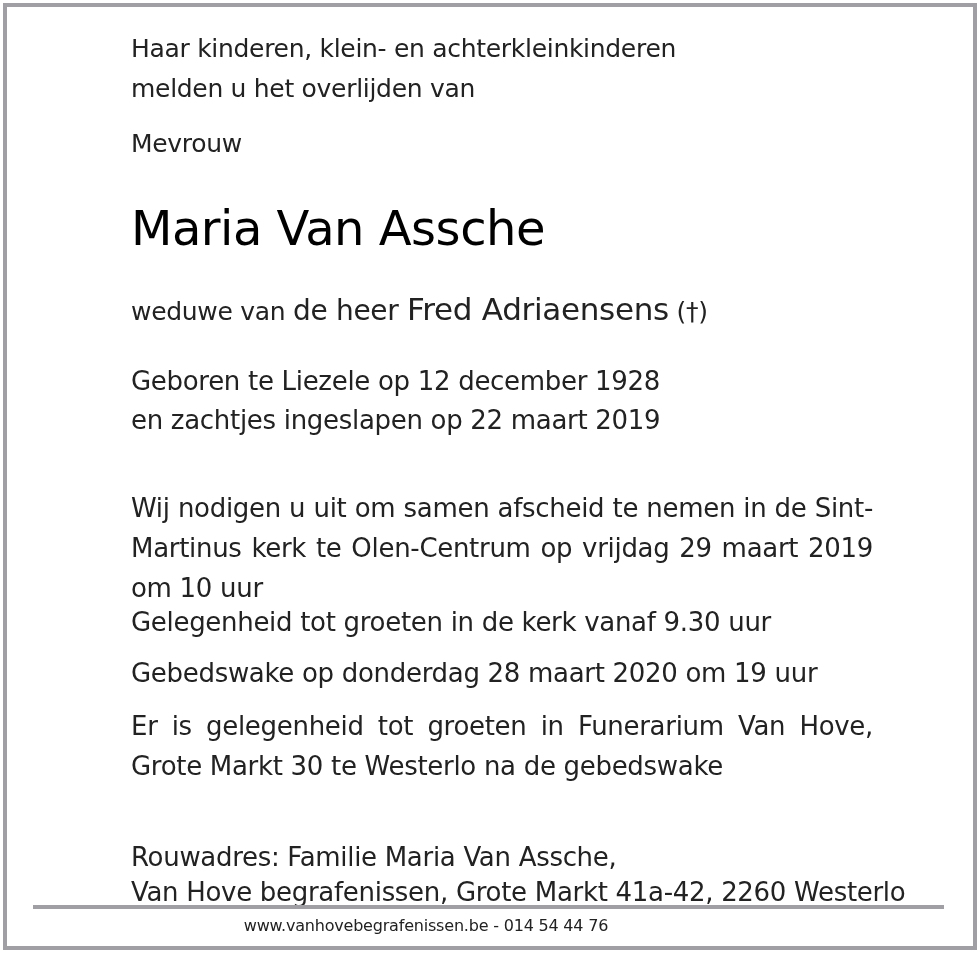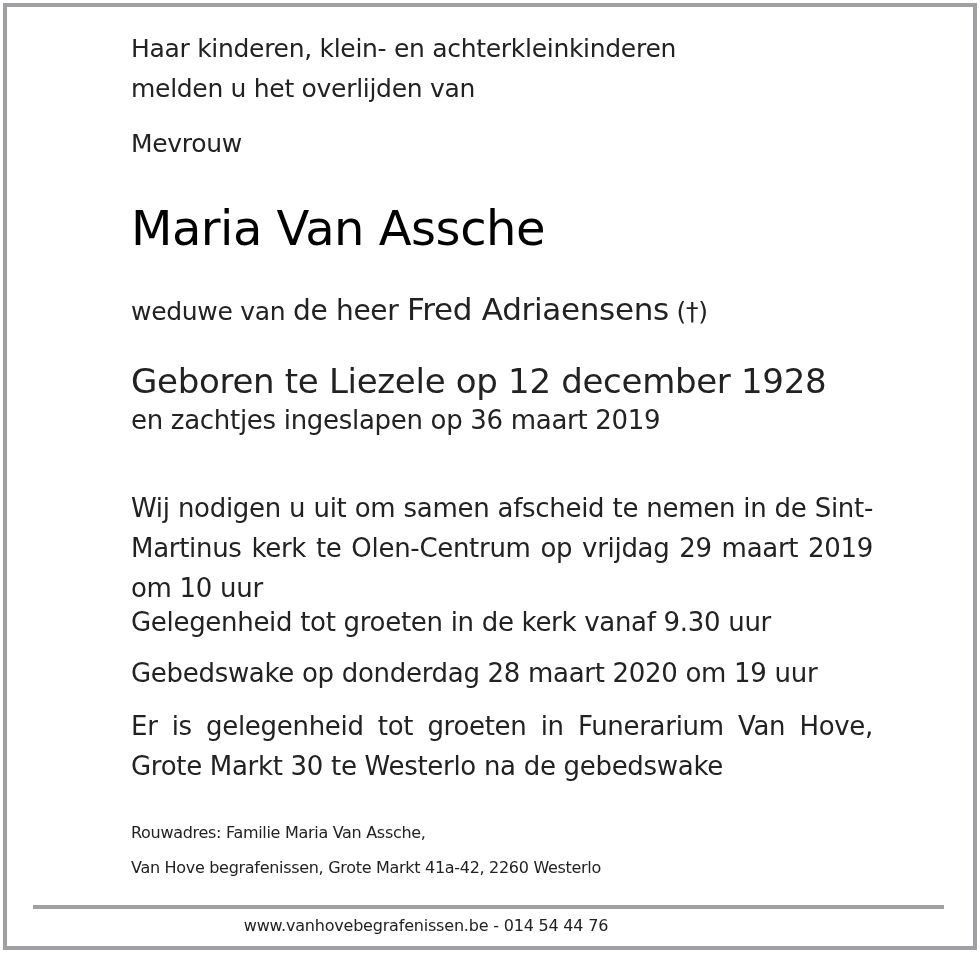--- a/index.html
+++ b/index.html
@@ -6,42 +6,42 @@
   body { width: 980px; height: 955px; position: relative; overflow: hidden;
          font-family: "DejaVu Sans", sans-serif; color: #222222; }
   .frame { position: absolute; left: 3px; top: 3px; width: 966px; height: 939px;
            border: 4px solid #a0a0a4; background: #fff; }
   .txt { position: absolute; left: 131px; white-space: nowrap; letter-spacing: -0.3px; }
   .t26 { font-size: 25px; line-height: 37px; }
   .name { font-size: 48px; line-height: 76px; letter-spacing: -0.5px; color: #000000; }
   .sub { font-size: 25px; }
   .sub .big { font-size: 31px; }
   .just { width: 742px; text-align: justify; text-align-last: left; white-space: normal; font-size: 26px; line-height: 40px; }
-  .t22 { font-size: 16px; line-height: 36px; }
+  .t22 { font-size: 26px; line-height: 36px; margin-top: 24px; }
   .divider { position: absolute; left: 33px; top: 905px; width: 911px; height: 4px; background: #a0a0a4; }
   .footer { position: absolute; left: 0; width: 852px; top: 916px; text-align: center; font-size: 16px; color: #222; letter-spacing: -0.2px; }
 </style>
 </head>
 <body>
 
 <div class="frame"></div>
 
 <div class="txt t26" style="top:30px;">Haar kinderen, klein- en achterkleinkinderen</div>
 <div class="txt t26" style="top:70px;">melden u het overlijden van</div>
 
 <div class="txt t26" style="top:125px;">Mevrouw</div>
 
 <div class="txt name" style="top:190px;">Maria Van Assche</div>
 
 <div class="txt sub" style="top:289px; line-height:40px;">
   <span>weduwe van </span><span class="big" style="font-size:28px;">de heer </span><span class="big">Fred Adriaensens</span><span> (†)</span>
 </div>
 
-<div class="txt t26" style="top:363px; font-size:34px;">Geboren te Liezele op 12 december 1928</div>
-<div class="txt t26" style="top:402px; font-size:26px;">en zachtjes ingeslapen op 36 maart 2019</div>
+<div class="txt t26" style="top:363px; font-size:26px;">Geboren te Liezele op 12 december 1928</div>
+<div class="txt t26" style="top:402px; font-size:26px;">en zachtjes ingeslapen op 22 maart 2019</div>
 
 <div class="txt just" style="top:472px;margin-top:16px;">Wij nodigen u uit om samen afscheid te nemen in de Sint-Martinus kerk te Olen-Centrum op vrijdag 29 maart 2019 om 10 uur</div>
 
 <div class="txt t26" style="top:604px; font-size:26px;">Gelegenheid tot groeten in de kerk vanaf 9.30 uur</div>
 
 <div class="txt t26" style="top:655px; font-size:26px;">Gebedswake op donderdag 28 maart 2020 om 19 uur</div>
 
 <div class="txt just" style="top:706px;">Er is gelegenheid tot groeten in Funerarium Van Hove, Grote Markt 30 te Westerlo na de gebedswake</div>
 
 <div class="txt t22" style="top:815px;">Rouwadres: Familie Maria Van Assche,</div>

